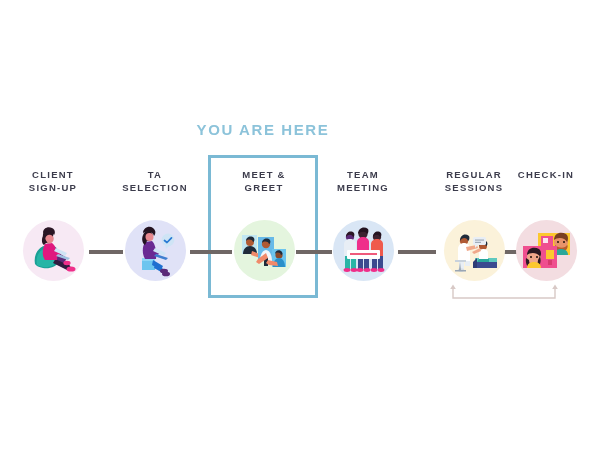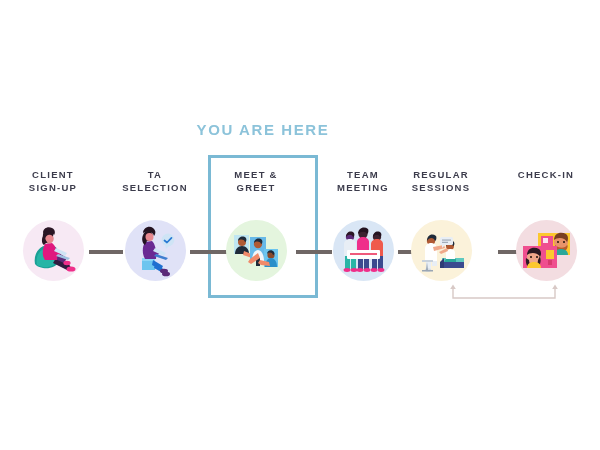--- a/index.html
+++ b/index.html
@@ -167,21 +167,21 @@
         <path d="M18 13 C18 8 24 5 28 8 C32 11 30 15 29 16 C28 11 21 11 18 13 Z" fill="#241320"></path>
         <path d="M18 15 C16 20 18 24 20 25 L22 21 Z" fill="#241320"></path>
 
         <circle cx="43" cy="20" r="6.4" fill="#cfe4f5"></circle>
         <path d="M40 25 L41 29 L44 26 Z" fill="#cfe4f5"></path>
         <path d="M39.5 20.5 L42 22.5 L46.5 17.8" stroke="#2a7bd4" stroke-width="1.7" fill="none" stroke-linecap="round" stroke-linejoin="round"></path>
       </svg>
     </div>
   </div>
 
-  <div class="step" style="left:256px;">
+  <div class="step" style="left:264px;">
     <div class="step-label">MEET &amp;
 GREET</div>
     <div class="circle" style="background:#e4f5de;">
       <svg width="61" height="61" viewBox="0 0 61 61">
 
         <rect x="8" y="15" width="15" height="19" fill="#bfe6f2"></rect>
         <circle cx="16" cy="22" r="4" fill="#b05a34"></circle>
         <path d="M12 21 C12 17 17 15 20 18 C21 20 20 22 19 22 C18 19 14 19 12 21 Z" fill="#1f2b3a"></path>
         <path d="M9 34 C9 29 12 26 16 26 C20 26 23 29 23 34 Z" fill="#1f2b3a"></path>
         <path d="M18 31 L28 35 L26 38 L17 35 Z" fill="#f08a6a"></path>
@@ -231,21 +231,21 @@
         <path d="M31 35 L36 35 L36 49 L31 49 Z" fill="#3b4a8f"></path>
         <ellipse cx="27" cy="50" rx="3.4" ry="1.9" fill="#ef2f8a"></ellipse>
         <ellipse cx="34" cy="50" rx="3.4" ry="1.9" fill="#ef2f8a"></ellipse>
 
         <rect x="14" y="30" width="33" height="9" rx="1" fill="#ffffff"></rect>
         <rect x="17" y="33" width="27" height="2" fill="#ef5a7c"></rect>
       </svg>
     </div>
   </div>
 
-  <div class="step" style="left:441px;">
+  <div class="step" style="left:474px;">
     <div class="step-label">REGULAR
 SESSIONS</div>
     <div class="circle" style="background:#fbf2da;">
       <svg width="61" height="61" viewBox="0 0 61 61">
 
         <path d="M31 38 L53 38 L53 48 L31 48 Z" fill="#3b4a8f"></path>
         <path d="M31 38 L53 38 L53 42 L31 42 Z" fill="#5fc9bf"></path>
         <path d="M29 42 L33 38 L33 48 L29 48 Z" fill="#2f3c75"></path>
 
         <circle cx="39" cy="26" r="4" fill="#b05a34"></circle>

